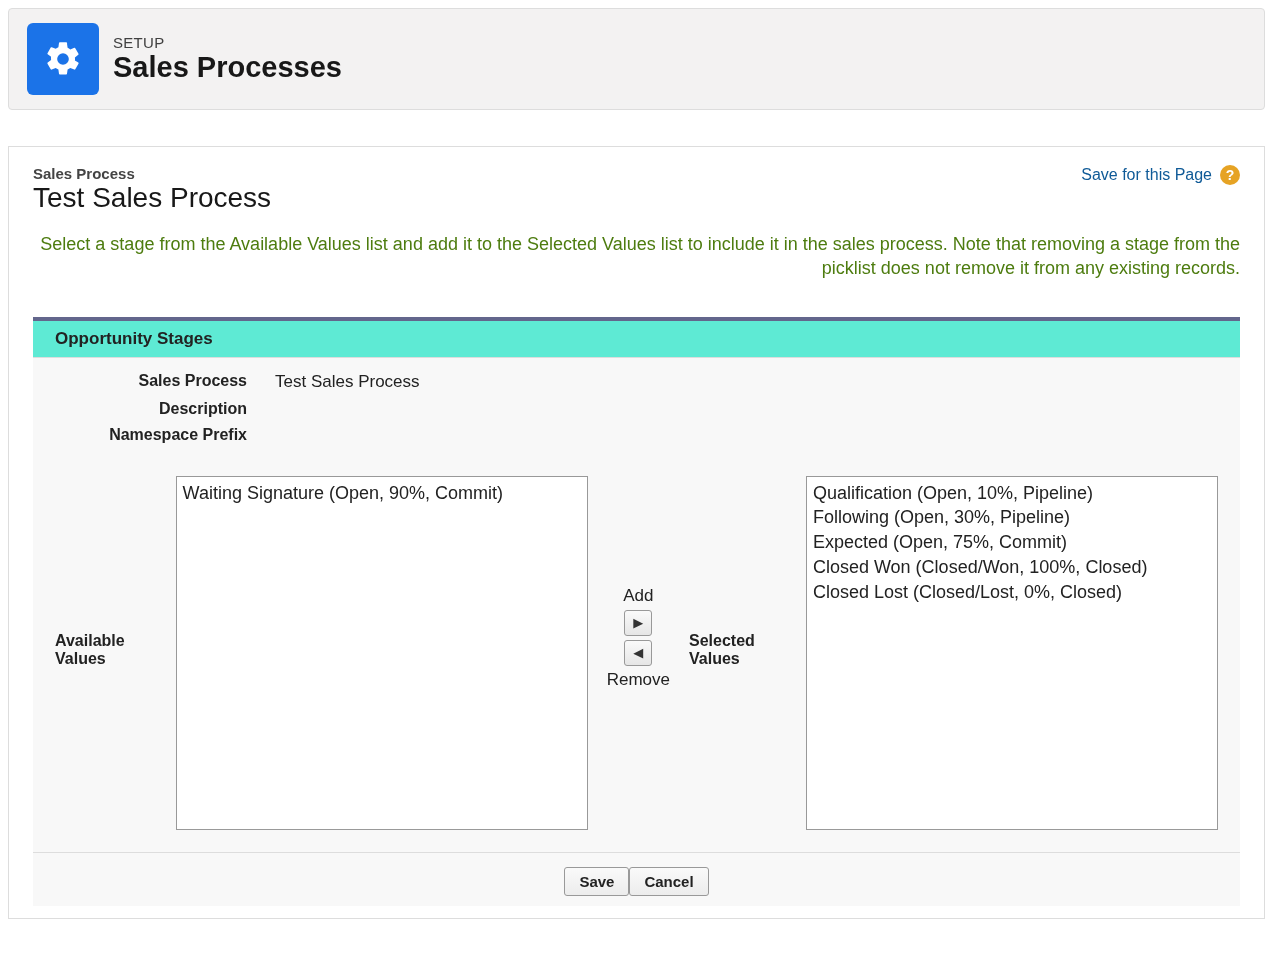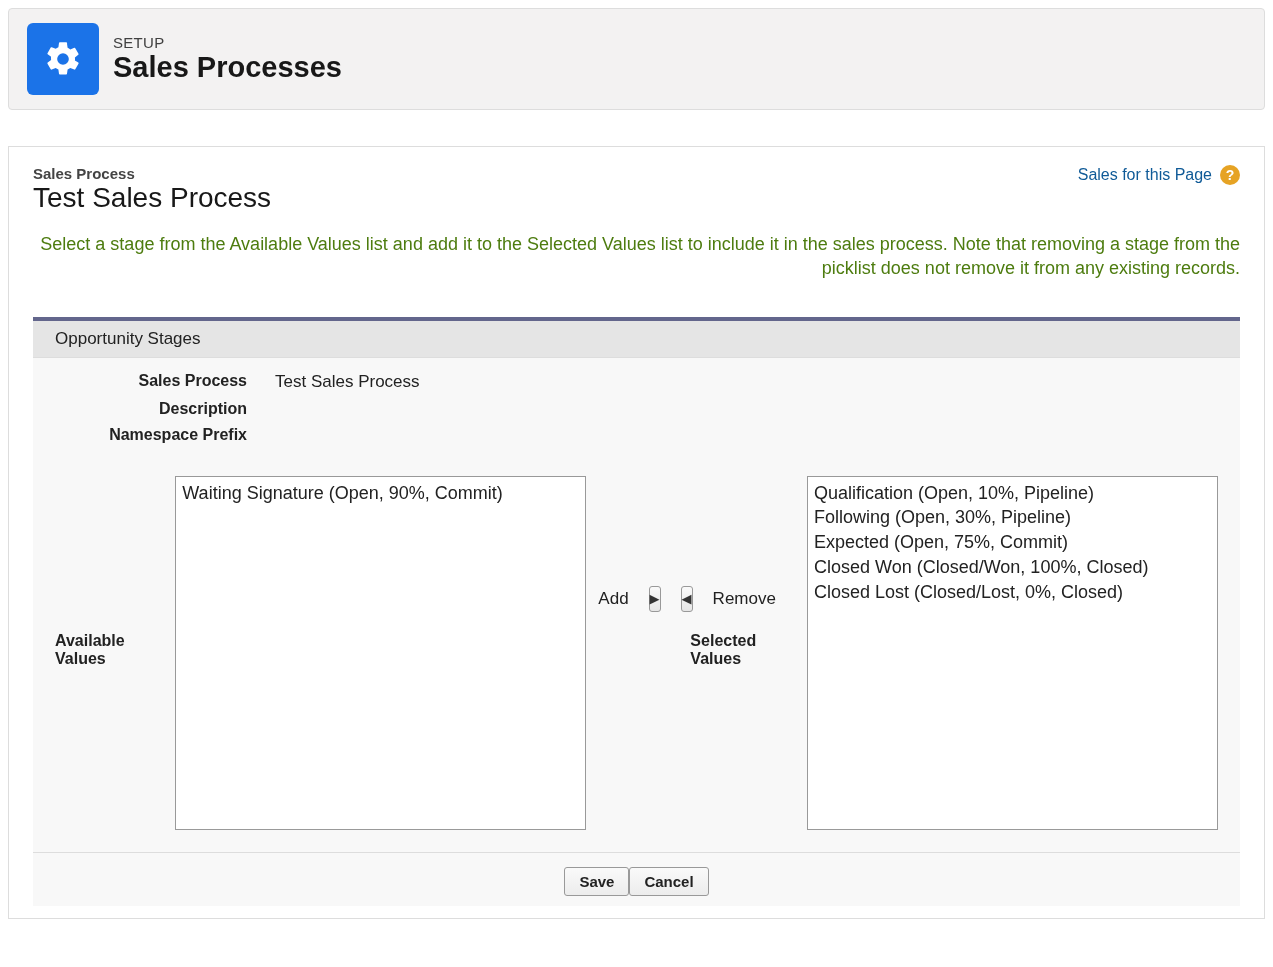--- a/index.html
+++ b/index.html
@@ -47,21 +47,21 @@
   .help-badge {
     width: 20px; height: 20px; border-radius: 50%;
     background: #e6a324; color:#fff; font-weight:700;
     display:flex; align-items:center; justify-content:center;
     font-size:14px;
   }
   .description-text { color: #4d7c0f; font-size: 18px; margin-top: 18px; line-height:1.35;text-align:right; }
   .section-panel { margin-top: 36px; }
   .section-topbar { height: 4px; background: #63668c; }
   .section-header {
-    background: #e5e5e5; padding: 8px 22px; font-weight:400; font-size:17px; color:#222;
+    background: #5eead4; padding: 8px 22px; font-weight:700; font-size:17px; color:#222;
     border-bottom: 1px solid #ddd;
   }
   .section-body { background:#f8f8f8; padding: 10px 22px 22px 22px; border-bottom:1px solid #ddd;}
   .detail-table { }
   .detail-row { display:flex; padding:4px 0; }
   .detail-label { width: 220px; text-align:right; font-weight:600; font-size:16px; color:#222; padding-right:28px;}
   .detail-value { font-size:17px; color:#222; }
   .dual-list { display:flex; align-items:flex-start; gap: 12px; margin-top: 28px; }
   .list-col { display:flex; flex-direction:row; align-items:center; }
   .list-label { font-weight:700; font-size:16px; margin-bottom:6px; }
@@ -69,22 +69,22 @@
     width: 426px; height: 354px;
     border:1px solid #999; background:#fff;
     overflow-y: scroll;
     padding:4px 6px;
     font-size:18px;
     line-height:1.38;
     color:#222;
   }
   .listbox .item { white-space:nowrap; cursor:default; }
   .mid-col {
-    display:flex; align-items:center; justify-content:space-between;
-    gap:20px; width: 80px; padding-top: 110px;
+    display:flex; flex-direction:column; align-items:center; justify-content:space-between;
+    gap:4px; width: 80px; padding-top: 110px;
   }
   .mid-col .txt { font-size:17px; color:#222; }
   .arrow-btn {
     width: 28px; height:26px; border:1px solid #999; border-radius:3px;
     background: linear-gradient(#fafafa,#e6e6e6);
     display:flex; align-items:center; justify-content:center;
     cursor:pointer; font-size:13px; color:#333;
   }
   .footer-bar {
     background:#f8f8f8; display:flex; justify-content:center; gap:0;
@@ -112,21 +112,21 @@
   </div>
 </div>
 
 <div class="content-card">
   <div class="content-top">
     <div>
       <div class="record-type-label">Sales Process</div>
       <div class="record-name">Test Sales Process</div>
     </div>
     <div class="help-link">
-      <span>Sales for this Page</span>
+      <span>Save for this Page</span>
       <span class="help-badge">?</span>
     </div>
   </div>
 
   <div class="description-text">Select a stage from the Available Values list and add it to the Selected Values list to include it in the sales process. Note that removing a stage from the picklist does not remove it from any existing records.</div>
 
   <div class="section-panel">
     <div class="section-topbar"></div>
     <div class="section-header">Opportunity Stages</div>
     <div class="section-body">

